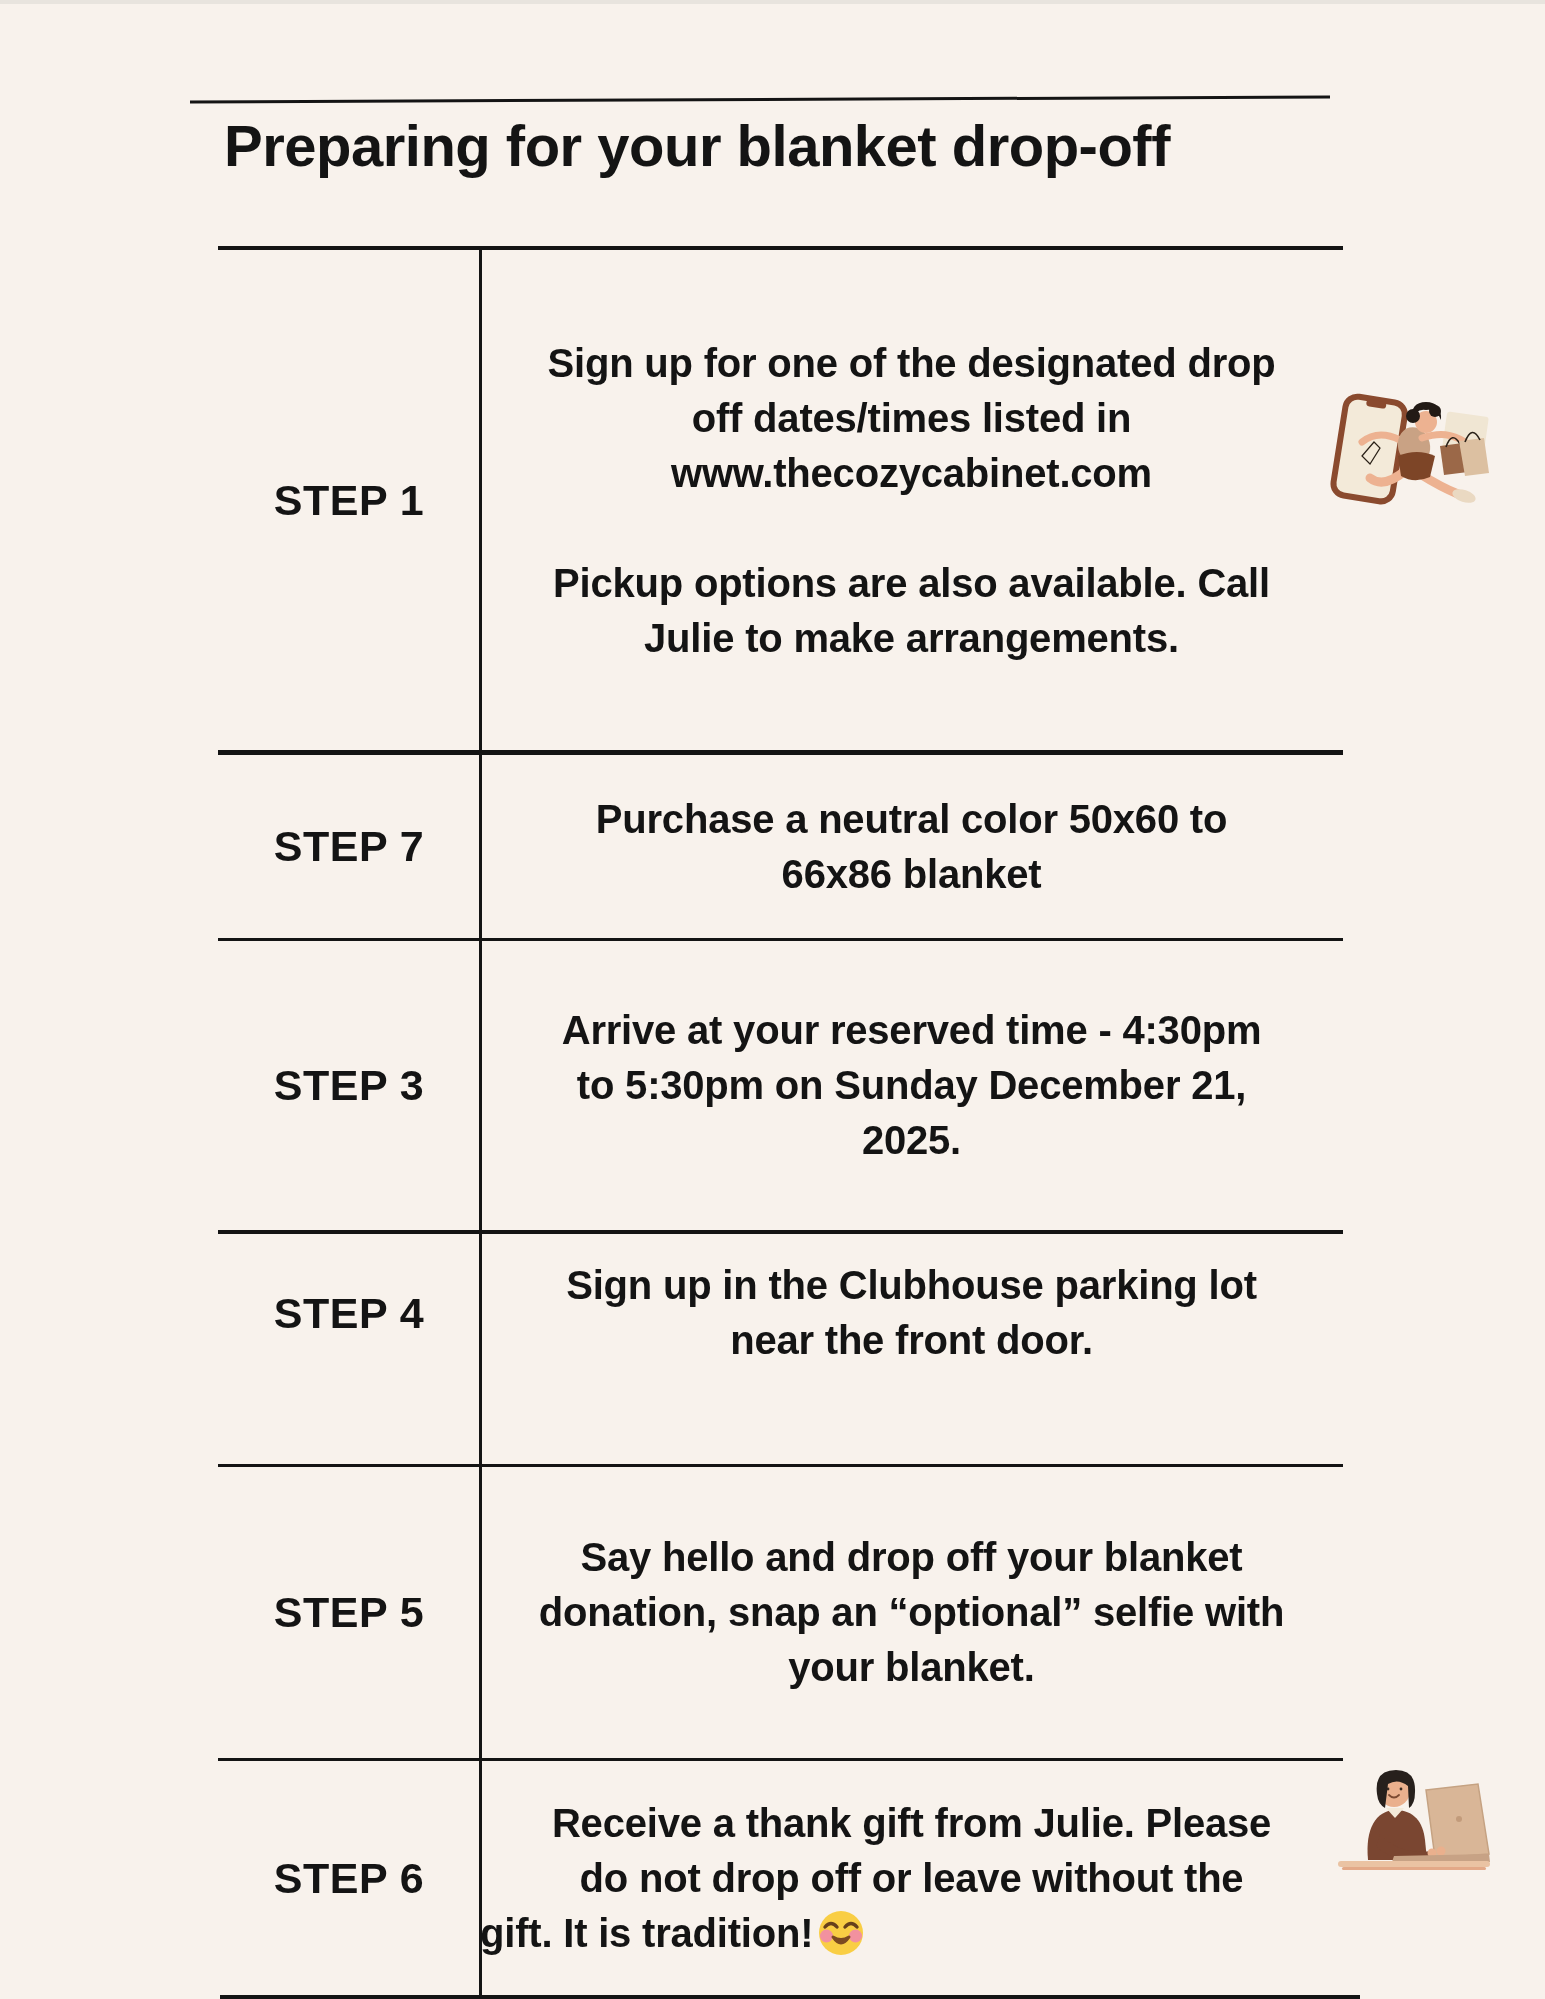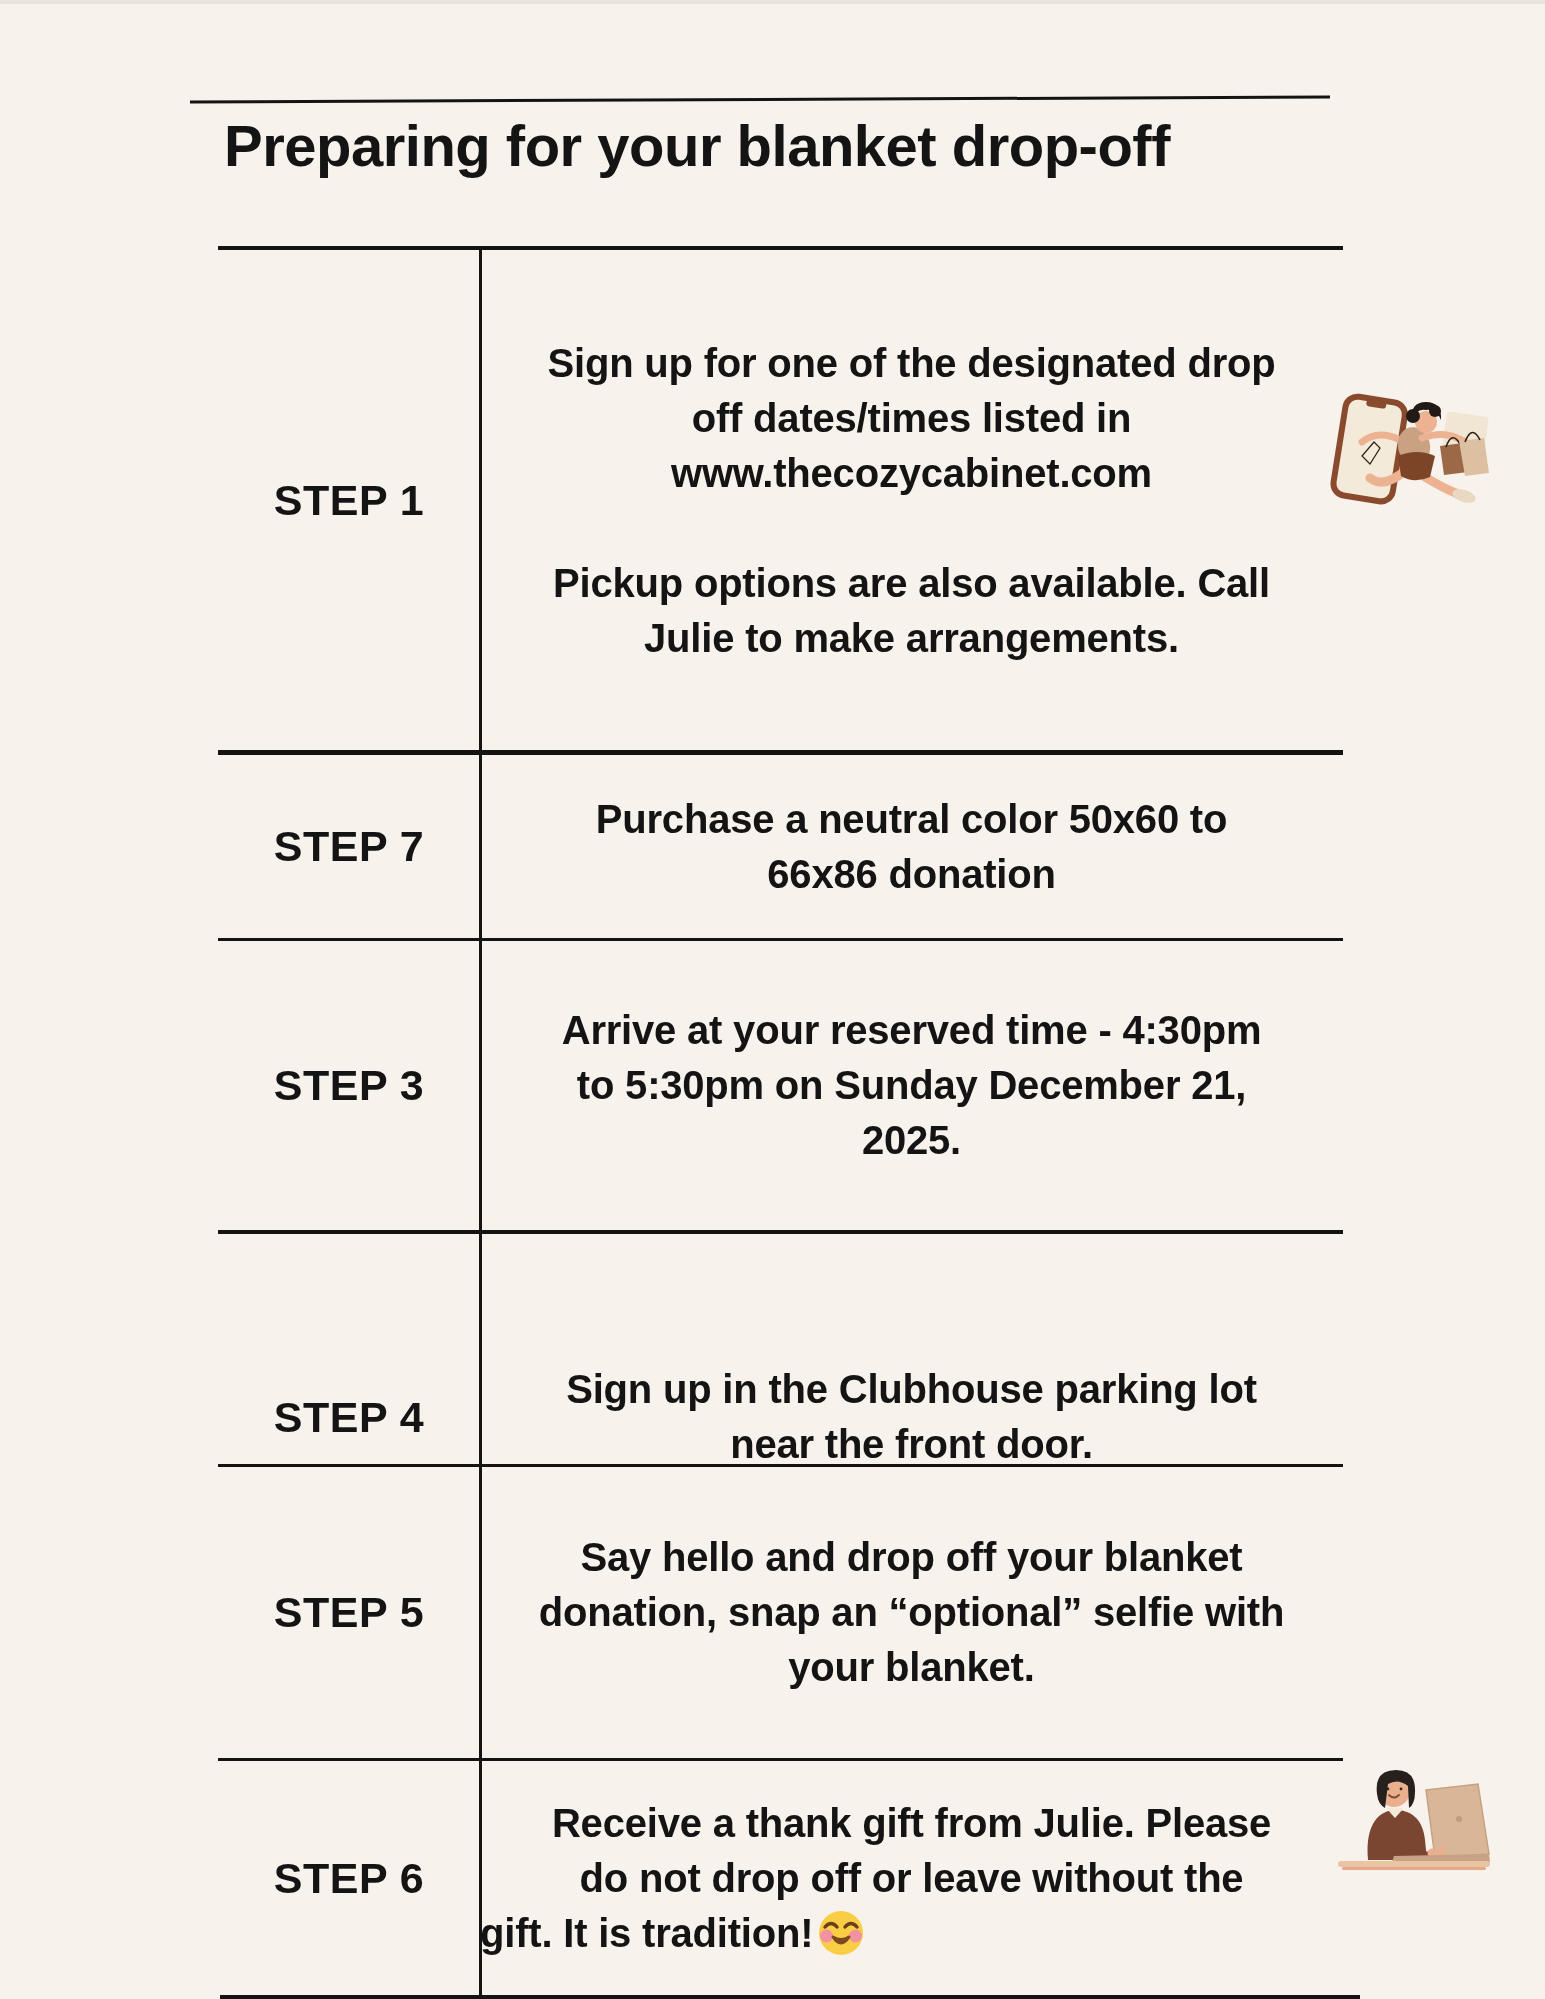--- a/index.html
+++ b/index.html
@@ -23,21 +23,21 @@
   .hl2{top:934px;height:3px;}
   .hl3{top:1226px;height:4px;}
   .hl4{top:1460px;height:3px;}
   .hl5{top:1754px;height:3px;}
   .hl6{top:1991px;height:8px;left:220px;width:1140px;}
   .vline{position:absolute;left:479px;top:242px;width:3px;height:1757px;background:#141414;}
   .row{position:absolute;left:218px;width:1125px;display:flex;}
   .r1{top:247px;height:499px;}
   .r2{top:751px;height:183px;}
   .r3{top:937px;height:289px;}
-  .r4{top:1298px;height:230px;}
+  .r4{top:1194px;height:230px;}
   .r5{top:1463px;height:291px;}
   .r6{top:1757px;height:234px;}
   .label-cell{width:262px;display:flex;align-items:center;justify-content:center;flex:none;}
   .step-label{font-size:43px;font-weight:bold;letter-spacing:0.5px;}
   .text-cell{flex:1;display:flex;flex-direction:column;justify-content:center;}
   .tline{font-size:40px;font-weight:bold;line-height:55px;min-height:55px;white-space:nowrap;letter-spacing:-0.2px;}
   .tline.with-emoji{display:flex;align-items:center;}
   .emoji-svg{width:48px;height:48px;margin-left:4px;flex:none;}
   .illo1{position:absolute;left:1322px;top:386px;width:168px;height:124px;}
   .illo2{position:absolute;left:1338px;top:1758px;width:152px;height:118px;}
@@ -72,21 +72,21 @@
       <div class="tline">Julie to make arrangements.</div>
     </div>
   </div>
 
   <div class="row r2">
     <div class="label-cell">
       <span class="step-label">STEP 7</span>
     </div>
     <div class="text-cell">
       <div class="tline">Purchase a neutral color 50x60 to</div>
-      <div class="tline">66x86 donation</div>
+      <div class="tline">66x86 blanket</div>
     </div>
   </div>
 
   <div class="row r3">
     <div class="label-cell">
       <span class="step-label">STEP 3</span>
     </div>
     <div class="text-cell">
       <div class="tline">Arrive at your reserved time - 4:30pm</div>
       <div class="tline">to 5:30pm on Sunday December 21,</div>

